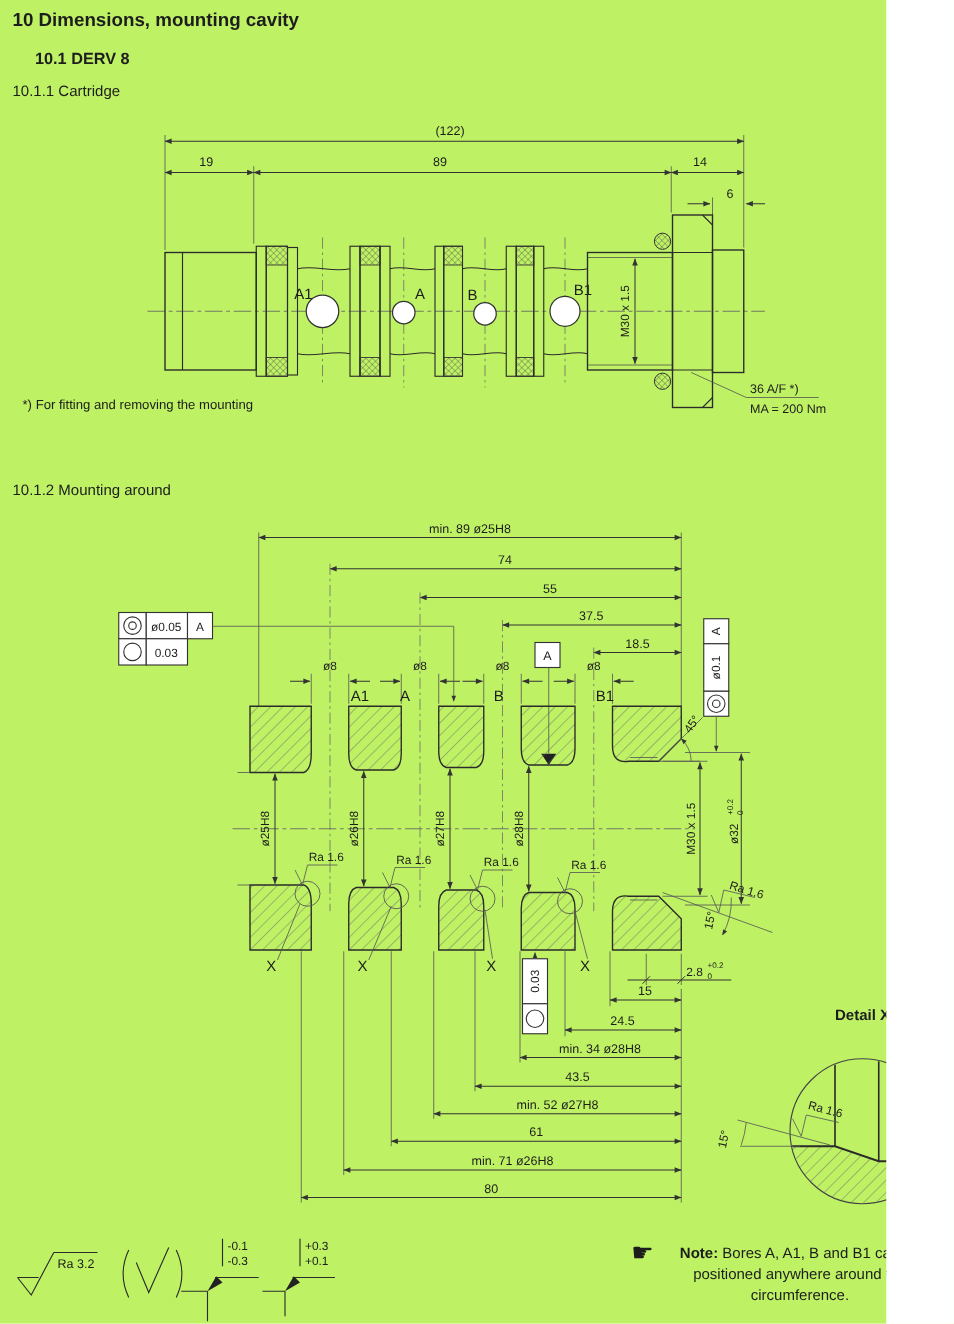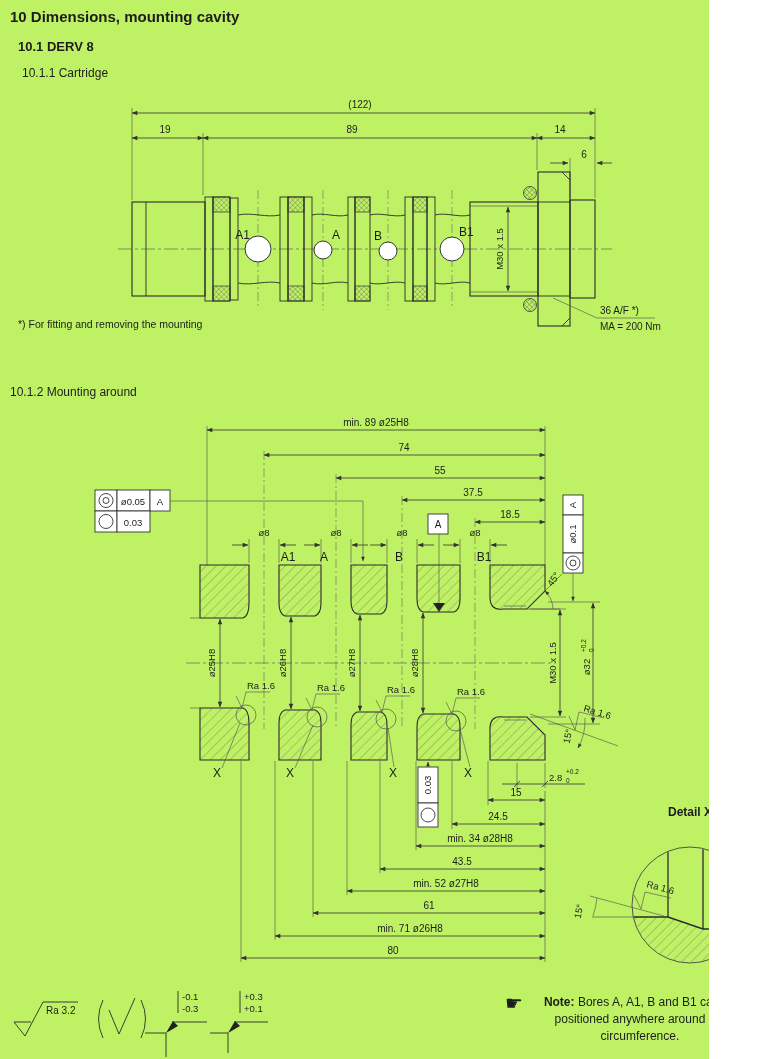--- a/index.html
+++ b/index.html
@@ -23,22 +23,22 @@
   .bx{fill:#fff;stroke:#333;stroke-width:0.9;}
   .note-box{display:flex;gap:8px;width:262px;font-size:12px;line-height:17px;}
   .hand{font-size:20px;line-height:18px;}
 </style>
 </head>
 <body>
 
 <div id="page">
 
   <div class="abs h1" style="left:10px;top:8px;">10  Dimensions, mounting cavity</div>
-  <div class="abs h2" style="left:18px;top:39px;">10.1 DERV 8</div>
-  <div class="abs h3" style="left:22px;top:66px;">10.1.1 Cartridge</div>
+  <div class="abs h2" style="left:28px;top:39px;">10.1 DERV 8</div>
+  <div class="abs h3" style="left:10px;top:66px;">10.1.1 Cartridge</div>
 
   <svg style="top:90px;" width="763" height="255" viewBox="0 0 763 255">
     <defs>
       <marker id="arw" viewBox="0 0 10 10" refX="9.5" refY="5" markerWidth="9" markerHeight="7" orient="auto-start-reverse">
           <path d="M0,1 L10,5 L0,9 z" fill="#333"></path>
         </marker>
       <pattern id="h1" patternUnits="userSpaceOnUse" width="7" height="7" patternTransform="rotate(45)">
         <line x1="0" y1="0" x2="0" y2="7" stroke="#666" stroke-width="0.7"></line>
       </pattern>
       <pattern id="h2" patternUnits="userSpaceOnUse" width="3.6" height="3.6" patternTransform="rotate(45)">

